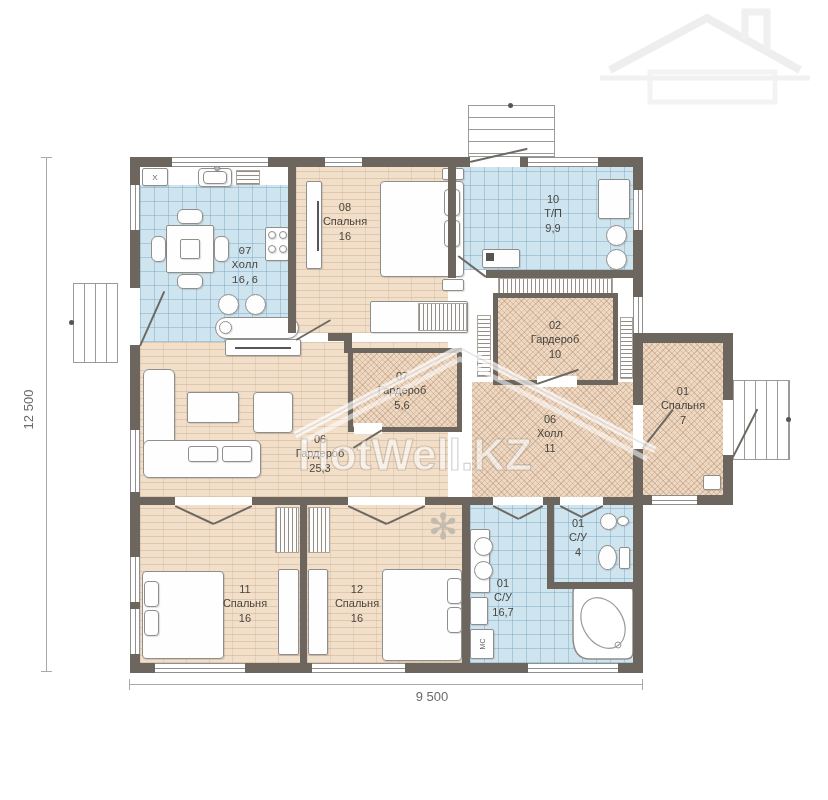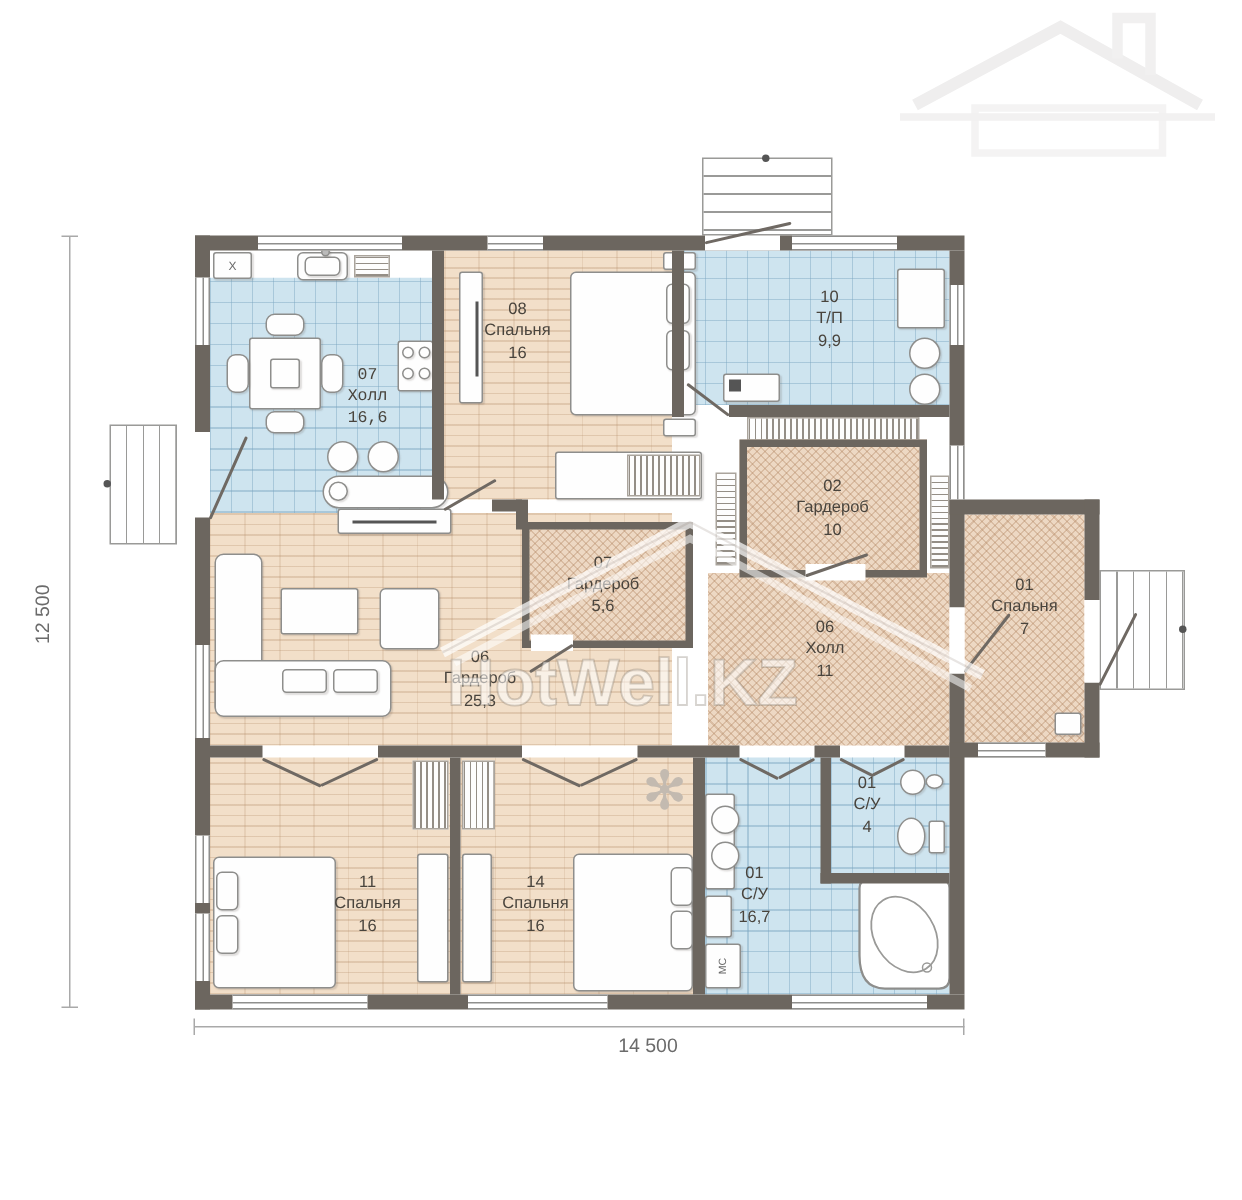--- a/index.html
+++ b/index.html
@@ -59,21 +59,21 @@
   </svg>
 
   <div class="dimline" style="left:46px;top:158px;width:1px;height:514px"></div>
   <div class="dimline" style="left:41px;top:157px;width:11px;height:1px"></div>
   <div class="dimline" style="left:41px;top:671px;width:11px;height:1px"></div>
   <div class="dimtext" style="left:0px;top:402px;width:56px;transform:rotate(-90deg)">12 500</div>
 
   <div class="dimline" style="left:130px;top:684px;width:513px;height:1px"></div>
   <div class="dimline" style="left:129px;top:679px;width:1px;height:11px"></div>
   <div class="dimline" style="left:642px;top:679px;width:1px;height:11px"></div>
-  <div class="dimtext" style="left:400px;top:689px;width:64px">14 500</div>
+  <div class="dimtext" style="left:400px;top:689px;width:64px">9 500</div>
 
   <div class="stairs st-h" style="left:468px;top:105px;width:87px;height:52px"></div>
   <div class="dot" style="left:508px;top:103px"></div>
   <div class="stairs st-v" style="left:73px;top:283px;width:45px;height:80px"></div>
   <div class="dot" style="left:69px;top:320px"></div>
   <div class="stairs st-v" style="left:733px;top:380px;width:57px;height:80px"></div>
   <div class="dot" style="left:786px;top:417px"></div>
 
   <div class="leaf" style="left:470px;top:161px;width:59px;transform:rotate(-13deg)"></div>
   <div class="leaf" style="left:733px;top:456px;width:54px;transform:rotate(-63deg)"></div>
@@ -290,21 +290,21 @@
         <div>10</div>
         <div>Т/П</div>
         <div>9,9</div>
       </div>
       <div class="label" style="left: 115px; top: 446px;">
         <div>11</div>
         <div>Спальня</div>
         <div>16</div>
       </div>
       <div class="label" style="left: 227px; top: 446px;">
-        <div>14</div>
+        <div>12</div>
         <div>Спальня</div>
         <div>16</div>
       </div>
     </div>
 
   <svg class="overlay" style="left:285px;top:330px;z-index:35" width="380" height="170" viewBox="0 0 380 170">
     <path d="M10,105 L175,18 L370,120" fill="none" stroke="rgba(255,255,255,0.7)" stroke-width="7"></path>
     <path d="M18,112 L175,29 L362,129" fill="none" stroke="rgba(255,255,255,0.55)" stroke-width="5"></path>
     <path d="M10,105 L175,18 L370,120" fill="none" stroke="rgba(125,112,100,0.18)" stroke-width="1.5"></path>
     <text x="130" y="140" text-anchor="middle" font-family="Liberation Sans, sans-serif" font-size="44" font-weight="bold" fill="rgba(255,255,255,0.55)" stroke="rgba(120,108,95,0.30)" stroke-width="1.2">HotWell.KZ</text>

